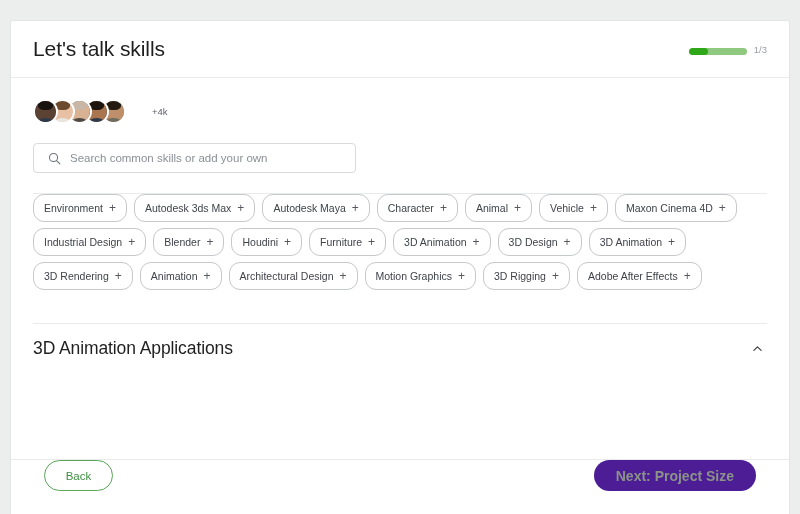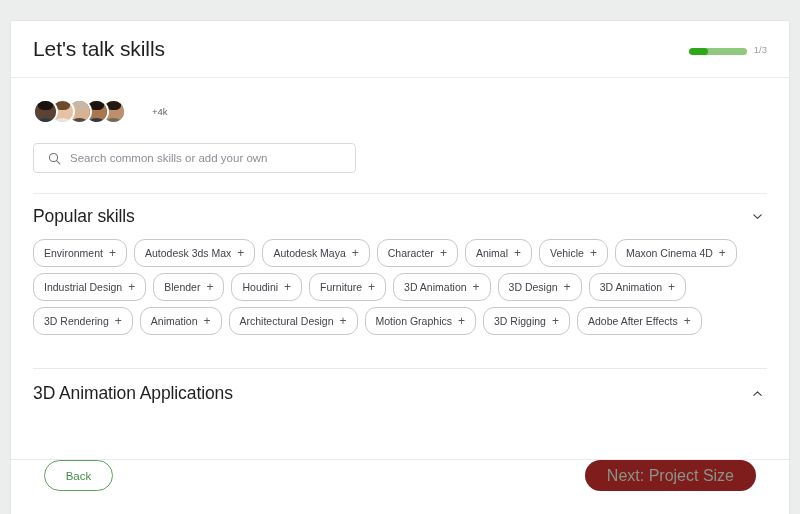--- a/index.html
+++ b/index.html
@@ -221,26 +221,27 @@
     color: #3f8f43;
     font-size: 11.5px;
     font-family: "Liberation Sans", sans-serif;
     cursor: pointer;
     padding: 0 18px;
   }
   .btn-next {
     height: 31px;
     border: 0;
     border-radius: 16px;
-    background: #7f1d1d;
+    background: #4c1d95;
     color: #8b9389;
-    font-size: 16px;
+    font-size: 14px;
     font-family: "Liberation Sans", sans-serif;
     padding: 0 22px;
     cursor: default;
+    font-weight: bold;
   }
 </style>
 </head>
 <body>
 
 <div id="app">
   <div class="card">
 
     <div class="card-header">
       <div class="page-title">Let's talk skills</div>
@@ -291,28 +292,20 @@
           <svg width="13" height="13" viewBox="0 0 16 16" fill="none">
             <circle cx="6.8" cy="6.8" r="5" stroke="#6e7279" stroke-width="1.3"></circle>
             <line x1="10.5" y1="10.5" x2="14.6" y2="14.6" stroke="#6e7279" stroke-width="1.3" stroke-linecap="round"></line>
           </svg>
         </span>
         <input class="search-input" type="text" placeholder="Search common skills or add your own" style="">
       </div>
 
       <div id="sections-host">
           <div class="section first">
-            <div class="section-head">
-              <div class="section-title">Popular skills</div>
-              <div class="chev">
-                <svg width="13" height="13" viewBox="0 0 16 16" fill="none">
-                  <path d="M3.5 6 L8 10.3 L12.5 6" stroke="#3c3f45" stroke-width="1.4" stroke-linecap="round" stroke-linejoin="round"></path>
-                </svg>
-              </div>
-            </div>
             <div class="tags">
               <button class="tag">
                 <span>Environment</span>
                 <span class="plus">+</span>
               </button>
               <button class="tag">
                 <span>Autodesk 3ds Max</span>
                 <span class="plus">+</span>
               </button>
               <button class="tag">

